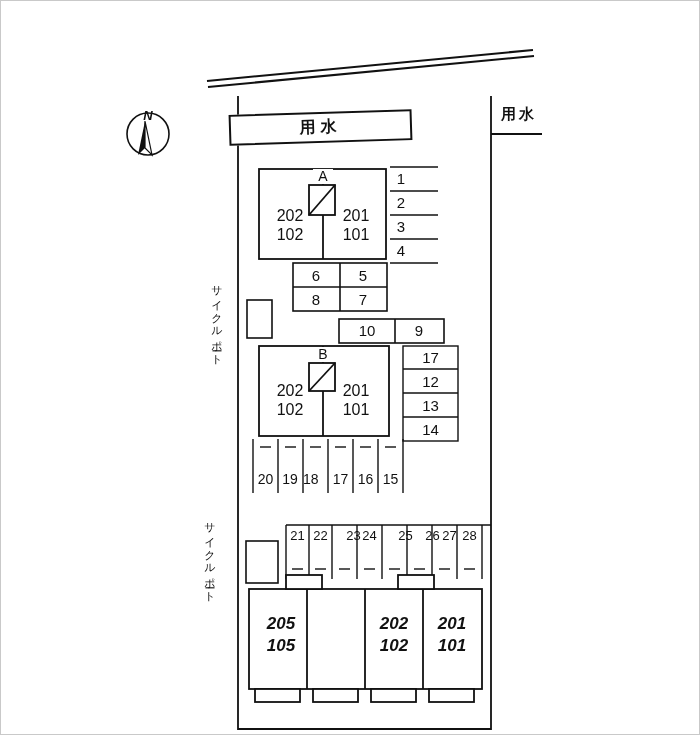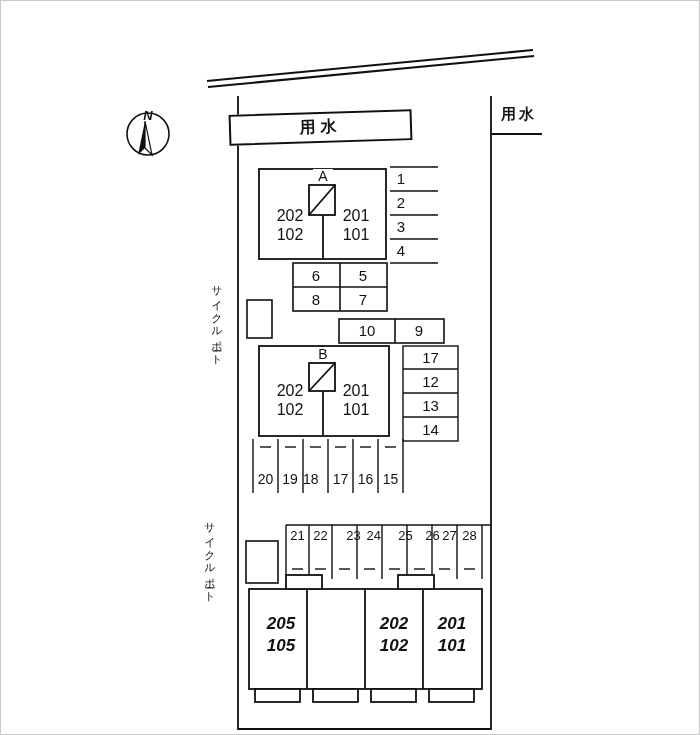--- a/index.html
+++ b/index.html
@@ -181,21 +181,21 @@
   <div class="num mid" style="left:302px;top:470px;width:14px;">18</div>
   <div class="num mid" style="left:327px;top:470px;width:25px;">17</div>
   <div class="num mid" style="left:352px;top:470px;width:25px;">16</div>
   <div class="num mid" style="left:377px;top:470px;width:25px;">15</div>
 
   <div class="vtext" style="left:203px;top:514px;height:95px;">サイクルポート</div>
 
   <div class="num small" style="left:285px;top:527px;width:23px;">21</div>
   <div class="num small" style="left:308px;top:527px;width:23px;">22</div>
   <div class="num small" style="left:332px;top:527px;width:23px;padding-left:9px;">23</div>
-  <div class="num small" style="left:357px;top:527px;width:23px;text-align:right;">24</div>
+  <div class="num small" style="left:357px;top:527px;width:23px;">24</div>
   <div class="num small" style="left:382px;top:527px;width:45px;">25</div>
   <div class="num small" style="left:416px;top:527px;width:31px;">26</div>
   <div class="num small" style="left:413px;top:527px;width:23px;padding-left:24px;">27</div>
   <div class="num small" style="left:457px;top:527px;width:23px;">28</div>
 
   <div class="unit-south" style="left:249px;top:612px;width:62px;">
     <span>205</span>
     <span>105</span>
   </div>
   <div class="unit-south" style="left:365px;top:612px;width:56px;">

